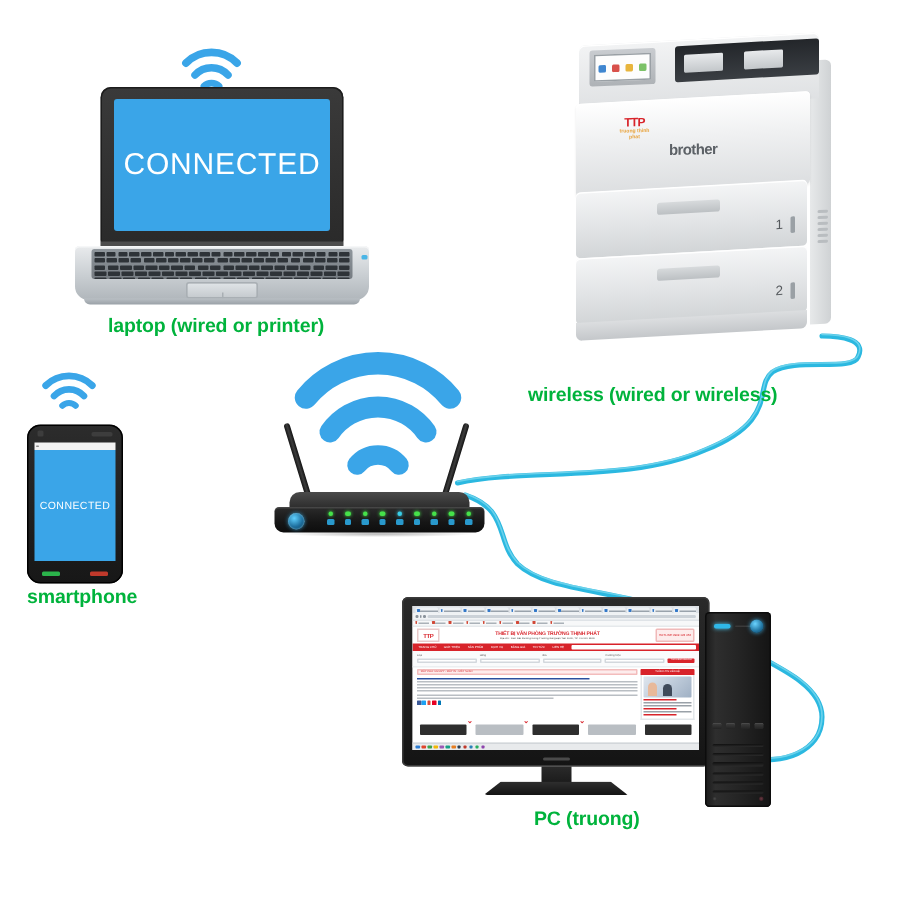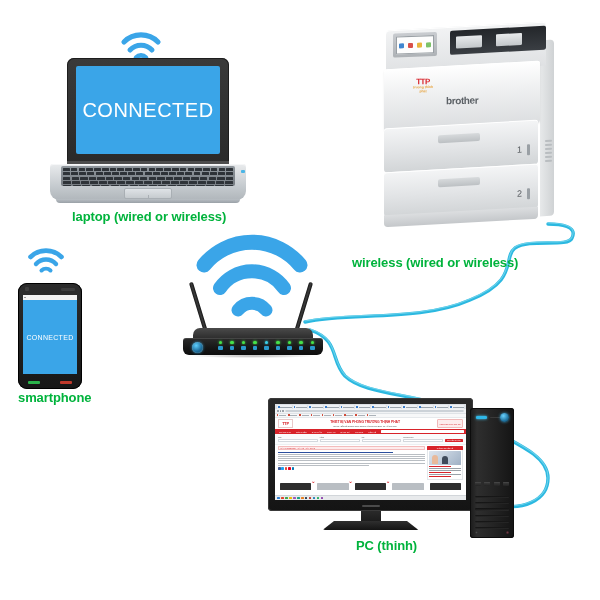--- a/index.html
+++ b/index.html
@@ -612,21 +612,21 @@
               <span class="lt-key"></span>
               <span class="lt-key"></span>
             </div>
           </div>
       </div>
       <div class="lt-pad"></div>
     </div>
     <div class="lt-port"></div>
     <div class="lt-foot"></div>
   </div>
-  <div class="label" style="left:72px; top:209px;">laptop (wired or wireless)</div>
+  <div class="label" style="left:72px; top:209px;">laptop (wired or printer)</div>
 
   <svg class="wifi" style="left:27px; top:246px;" width="38" height="30" viewBox="0 0 38 30" xmlns="http://www.w3.org/2000/svg">
     <path d="M3.5,11 A22,22 0 0 1 34.5,11" fill="none" stroke="#3aa5e8" stroke-width="4.6" stroke-linecap="round"></path>
     <path d="M9,18 A13.5,13.5 0 0 1 29,18" fill="none" stroke="#3aa5e8" stroke-width="4.4" stroke-linecap="round"></path>
     <path d="M14.5,24.5 A6.5,6.5 0 0 1 23.5,24.5" fill="none" stroke="#3aa5e8" stroke-width="4" stroke-linecap="round"></path>
   </svg>
 
   <div id="phone" class="abs">
     <div class="ph-body">
       <div class="ph-cam"></div>
@@ -975,15 +975,15 @@
           <i></i>
           <i></i>
           <i></i>
           <i></i>
       </div>
       <div class="tw-screw l"></div>
       <div class="tw-screw r"></div>
     </div>
   </div>
 
-  <div class="label" style="left:356px; top:538px;">PC (thinh)</div>
+  <div class="label" style="left:356px; top:538px;">PC (truong)</div>
 
 </div>
 
 </body></html>

